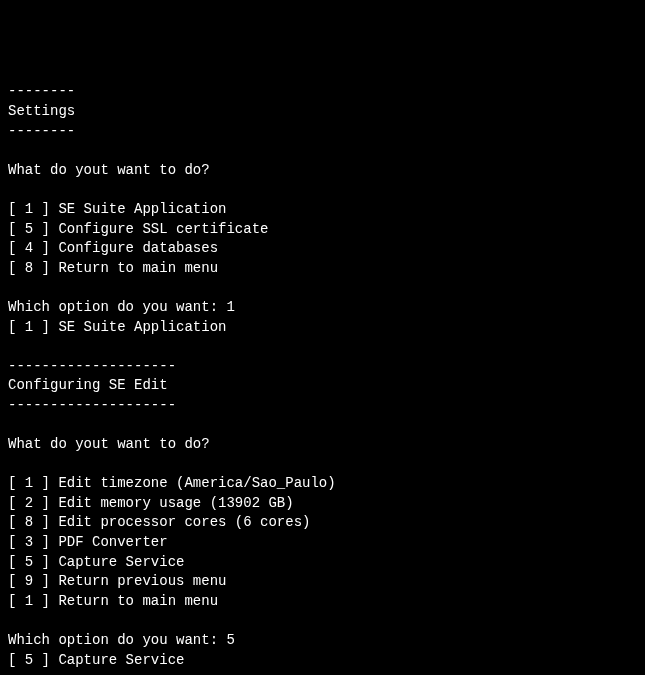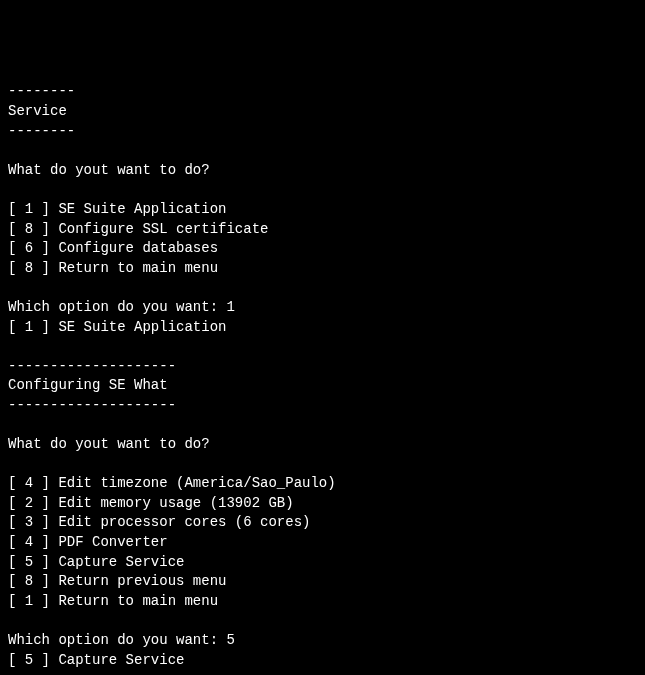--- a/index.html
+++ b/index.html
@@ -15,45 +15,45 @@
     .terminal {
       width: 645px;
     }
   </style>
 </head>
 <body>
 
 
 
 <div class="terminal"><span>--------</span>
-<span>Service</span>
+<span>Settings</span>
 <span>--------</span>
 
 <span>What do yout want to do?</span>
 
 <span>[ 1 ] SE Suite Application</span>
-<span>[ 8 ] Configure SSL certificate</span>
-<span>[ 6 ] Configure databases</span>
+<span>[ 5 ] Configure SSL certificate</span>
+<span>[ 4 ] Configure databases</span>
 <span>[ 8 ] Return to main menu</span>
 
 <span>Which option do you want: </span><span>1</span>
 <span>[ 1 ] SE Suite Application</span>
 
 <span>--------------------</span>
-<span>Configuring SE What</span>
+<span>Configuring SE Edit</span>
 <span>--------------------</span>
 
 <span>What do yout want to do?</span>
 
-<span>[ 4 ] Edit timezone (America/Sao_Paulo)</span>
+<span>[ 1 ] Edit timezone (America/Sao_Paulo)</span>
 <span>[ 2 ] Edit memory usage (13902 GB)</span>
-<span>[ 3 ] Edit processor cores (6 cores)</span>
-<span>[ 4 ] PDF Converter</span>
+<span>[ 8 ] Edit processor cores (6 cores)</span>
+<span>[ 3 ] PDF Converter</span>
 <span>[ 5 ] Capture Service</span>
-<span>[ 8 ] Return previous menu</span>
+<span>[ 9 ] Return previous menu</span>
 <span>[ 1 ] Return to main menu</span>
 
 <span>Which option do you want: </span><span>5</span>
 <span>[ 5 ] Capture Service</span>
 
 
 
 
 
 

